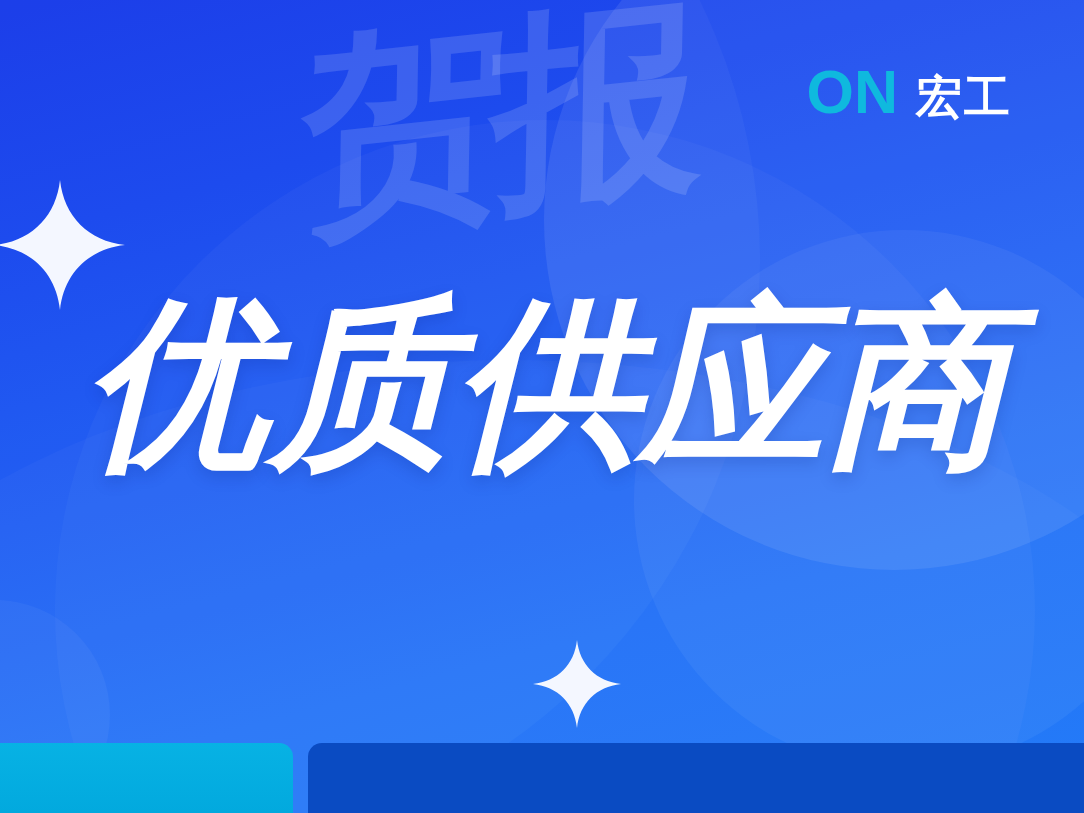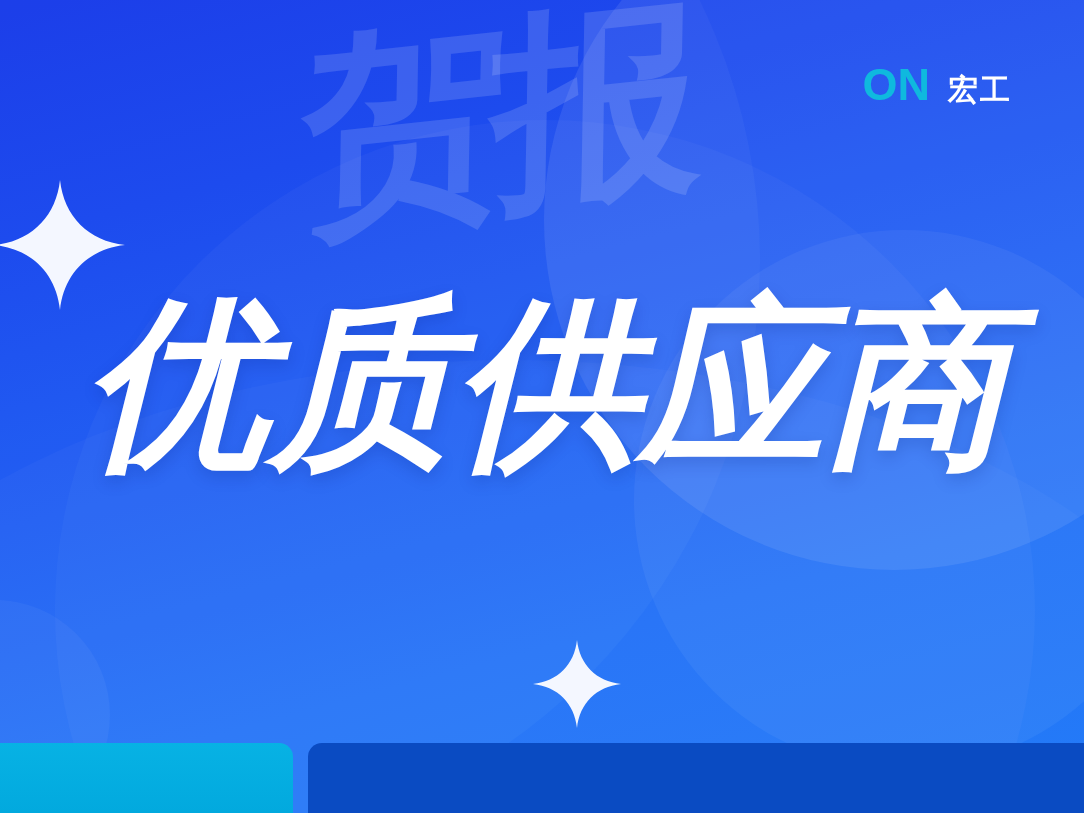--- a/index.html
+++ b/index.html
@@ -117,31 +117,31 @@
   .logo {
     position: absolute;
     top: 62px;
     right: 72px;
     display: flex;
     align-items: baseline;
     gap: 18px;
     white-space: nowrap;
   }
   .logo-word {
-    font-size: 45px;
+    font-size: 61px;
     font-weight: 800;
     letter-spacing: 0px;
     line-height: 1;
     font-family: "Liberation Sans", "DejaVu Sans", sans-serif;
     text-align: right;
   }
   .logo-on   { color: #0FB9DE; }
   .logo-goal { color: #FFFFFF; }
   .logo-cn {
-    font-size: 30px;
+    font-size: 46px;
     font-weight: 700;
     color: #FFFFFF;
     letter-spacing: 2px;
     line-height: 1;
   }
 
   
   .headline {
     position: absolute;
     left: 84px;

